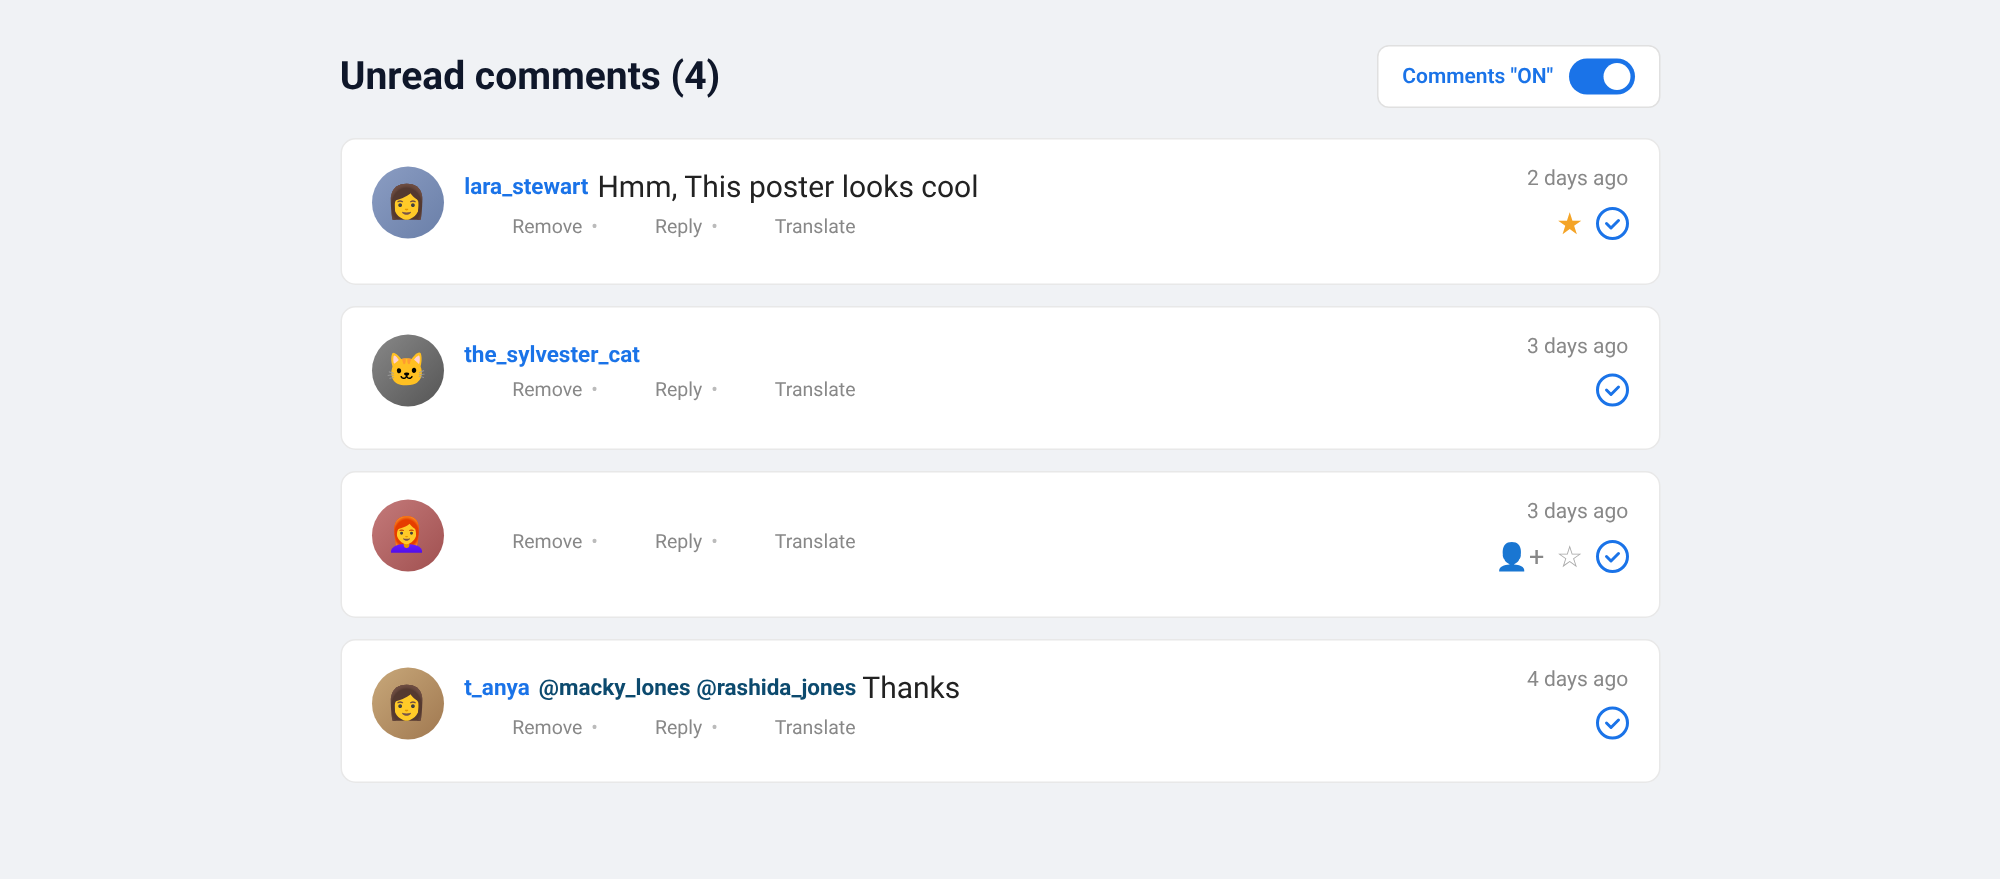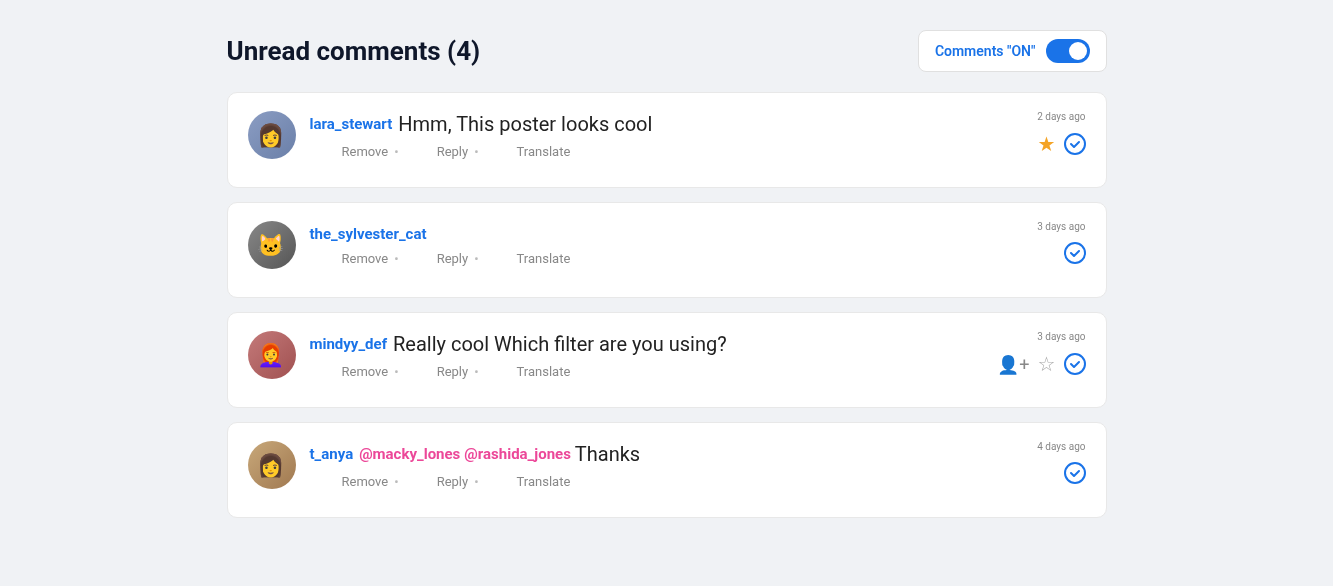--- a/index.html
+++ b/index.html
@@ -137,21 +137,21 @@
     .username {
       font-weight: 700;
       color: #1a73e8;
       font-size: 15px;
       margin-right: 6px;
       cursor: pointer;
     }
 
     .mention {
       font-weight: 700;
-      color: #ec4899;
+      color: #0c4a6e;
       font-size: 15px;
       margin-right: 4px;
     }
 
     .comment-message {
       font-size: 20px;
       color: #222;
     }
 
     .comment-actions {
@@ -175,21 +175,21 @@
 
     .comment-right {
       display: flex;
       flex-direction: column;
       align-items: flex-end;
       gap: 10px;
       min-width: 110px;
     }
 
     .timestamp {
-      font-size: 10px;
+      font-size: 14px;
       color: #888;
       white-space: nowrap;
     }
 
     .icon-row {
       display: flex;
       align-items: center;
       gap: 8px;
     }
 
@@ -313,24 +313,20 @@
       </div>
     </div>
 
     <div class="comment-card">
       <div class="comment-top">
         <div class="comment-left">
           <div class="avatar avatar-mindy">
             <span class="avatar-face">👩‍🦰</span>
           </div>
           <div class="comment-body">
-            <div class="comment-text-row">
-              <span class="username">mindyy_def</span>
-              <span class="comment-message">Really cool Which filter are you using?</span>
-            </div>
             <div class="comment-actions">
               <span class="action-link">Remove</span>
               <span class="action-sep">•</span>
               <span class="action-link">Reply</span>
               <span class="action-sep">•</span>
               <span class="action-link">Translate</span>
             </div>
           </div>
         </div>
         <div class="comment-right">

